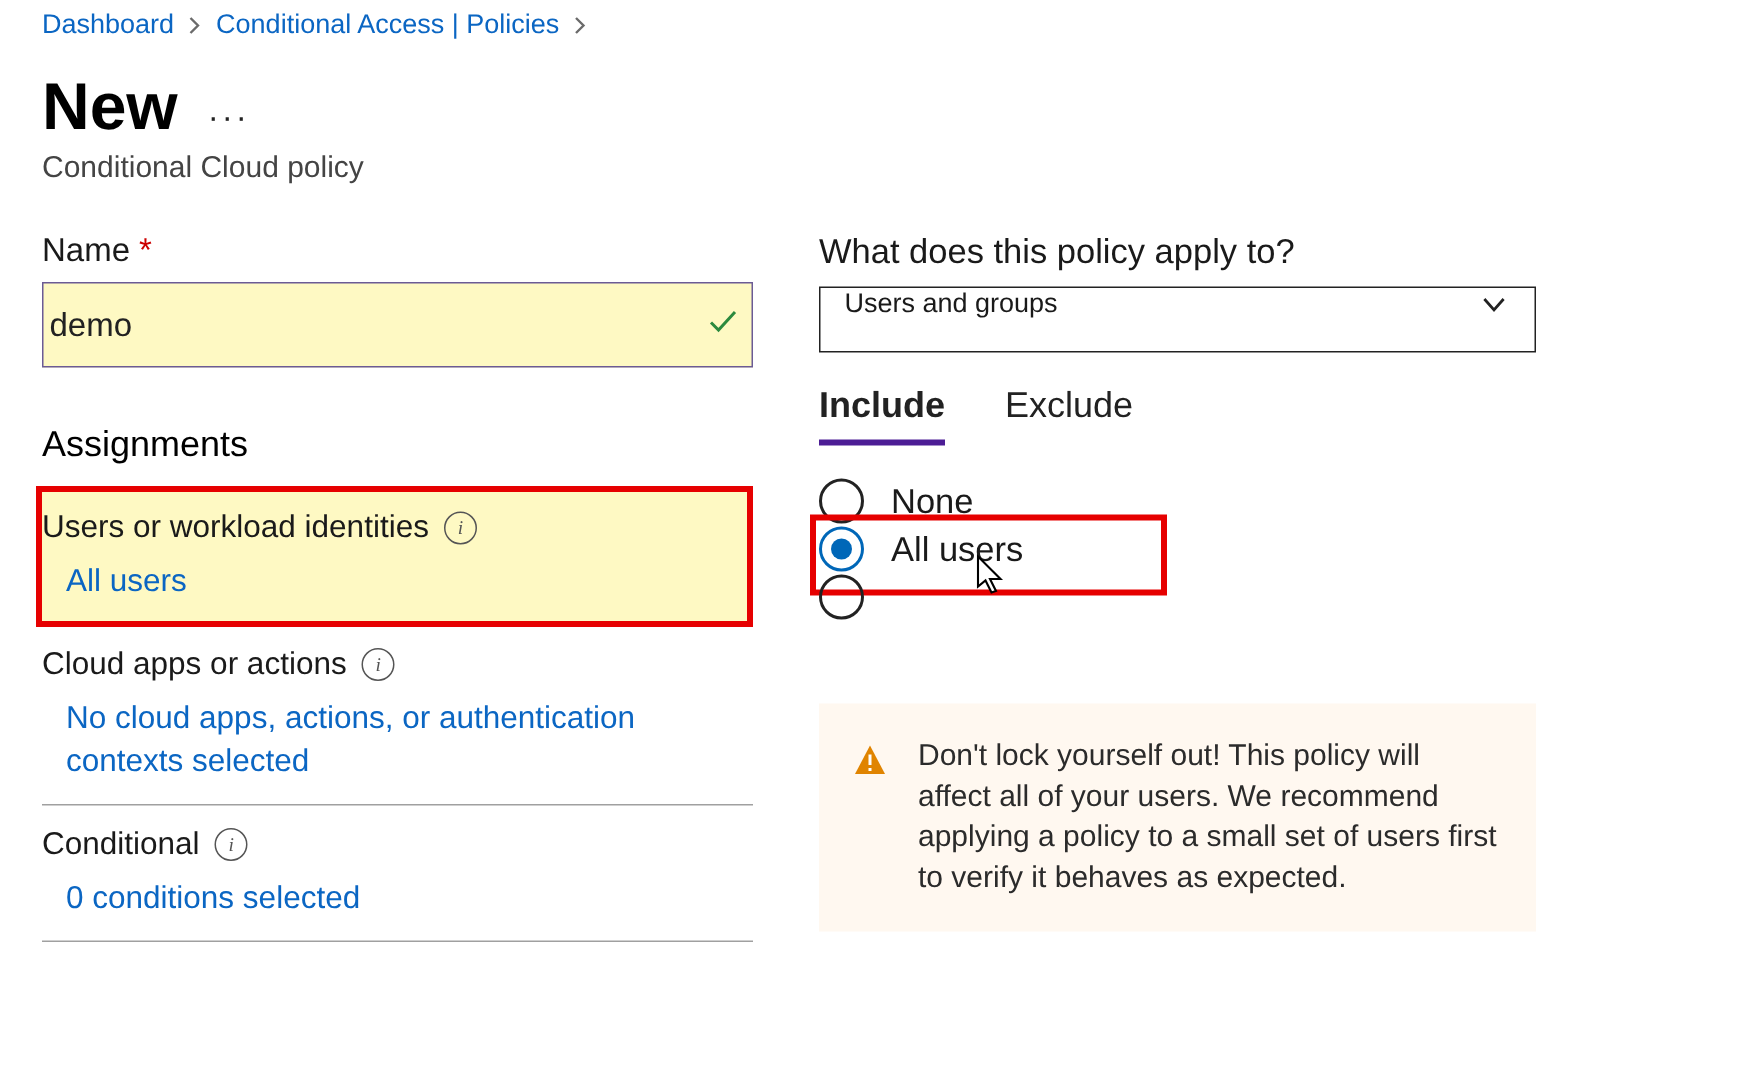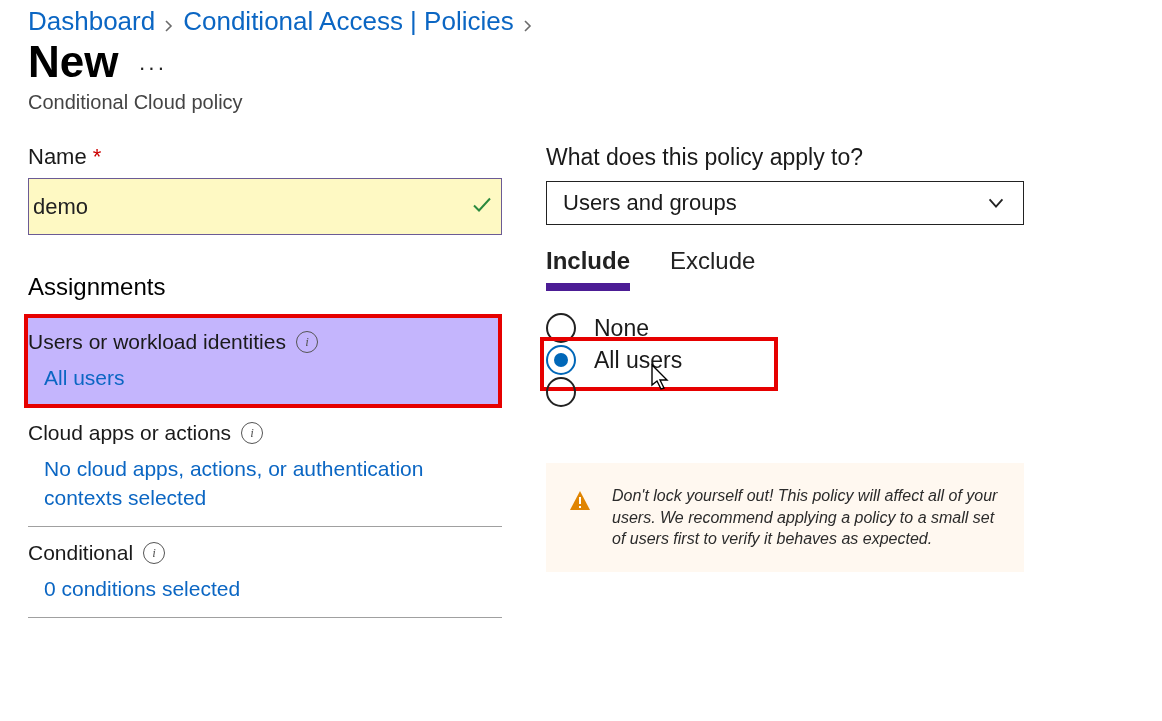--- a/index.html
+++ b/index.html
@@ -25,23 +25,24 @@
   .page {
     width: 1162px;
     height: 721px;
     padding: 6px 28px;
     box-sizing: border-box;
     position: relative;
   }
   
   .breadcrumb {
     display: flex;
-    align-items: flex-end;
+    align-items: flex-start;
     gap: 8px;
-    font-size: 26px;
+    font-size: 18px;
+    margin-bottom: 18px;
   }
   .breadcrumb a {
     color: var(--azure-link);
     text-decoration: none;
     cursor: pointer;
   }
   .breadcrumb .sep {
     color: #6b6b6b;
     font-size: 20px;
   }
@@ -157,55 +158,54 @@
     position: relative;
   }
   .highlight-box::before {
     content: "";
     position: absolute;
     left: -4px; right: 0; top: -2px; bottom: -2px;
     border: 4px solid var(--highlight-red);
     pointer-events: none;
   }
   .users-block {
-    background: #c4b5fd;
+    background: #fef9c3;
   }
 
   
   .right-label {
     font-size: 23px;
     margin-bottom: 10px;
   }
   .select {
     border: 1.5px solid #222;
     height: 42px;
     display: flex;
-    align-items: center;
     justify-content: space-between;
     padding: 0 16px;
-    font-size: 22px;
+    font-size: 18px;
     cursor: pointer;
     margin-bottom: 22px;
   }
   .chevron-down-icon svg { display: block; }
 
   .tabs {
     display: flex;
     gap: 40px;
     margin-bottom: 22px;
     font-size: 24px;
   }
   .tab {
     padding-bottom: 8px;
     cursor: pointer;
     color: #222;
   }
   .tab.active {
     font-weight: 600;
-    border-bottom: 8px solid #4c1d95;
+    border-bottom: 4px solid #4c1d95;
   }
 
   .radio-list {
     display: flex;
     flex-direction: column;
     gap: 2px;
     font-size: 23px;
   }
   .radio-row {
     display: flex;
@@ -246,24 +246,23 @@
     top: 18px;
     pointer-events: none;
   }
 
   .warning {
     margin-top: 56px;
     background: var(--warn-bg);
     padding: 22px 26px 22px 22px;
     display: flex;
     gap: 20px;
-    font-size: 16px;
+    font-size: 20px;
     color: #2b2b2b;
     line-height: 1.35;
-    font-style: italic;
   }
   .warning-icon {
     flex-shrink: 0;
     margin-top: 4px;
   }
 </style>
 </head>
 <body>
 
 <div class="page">

